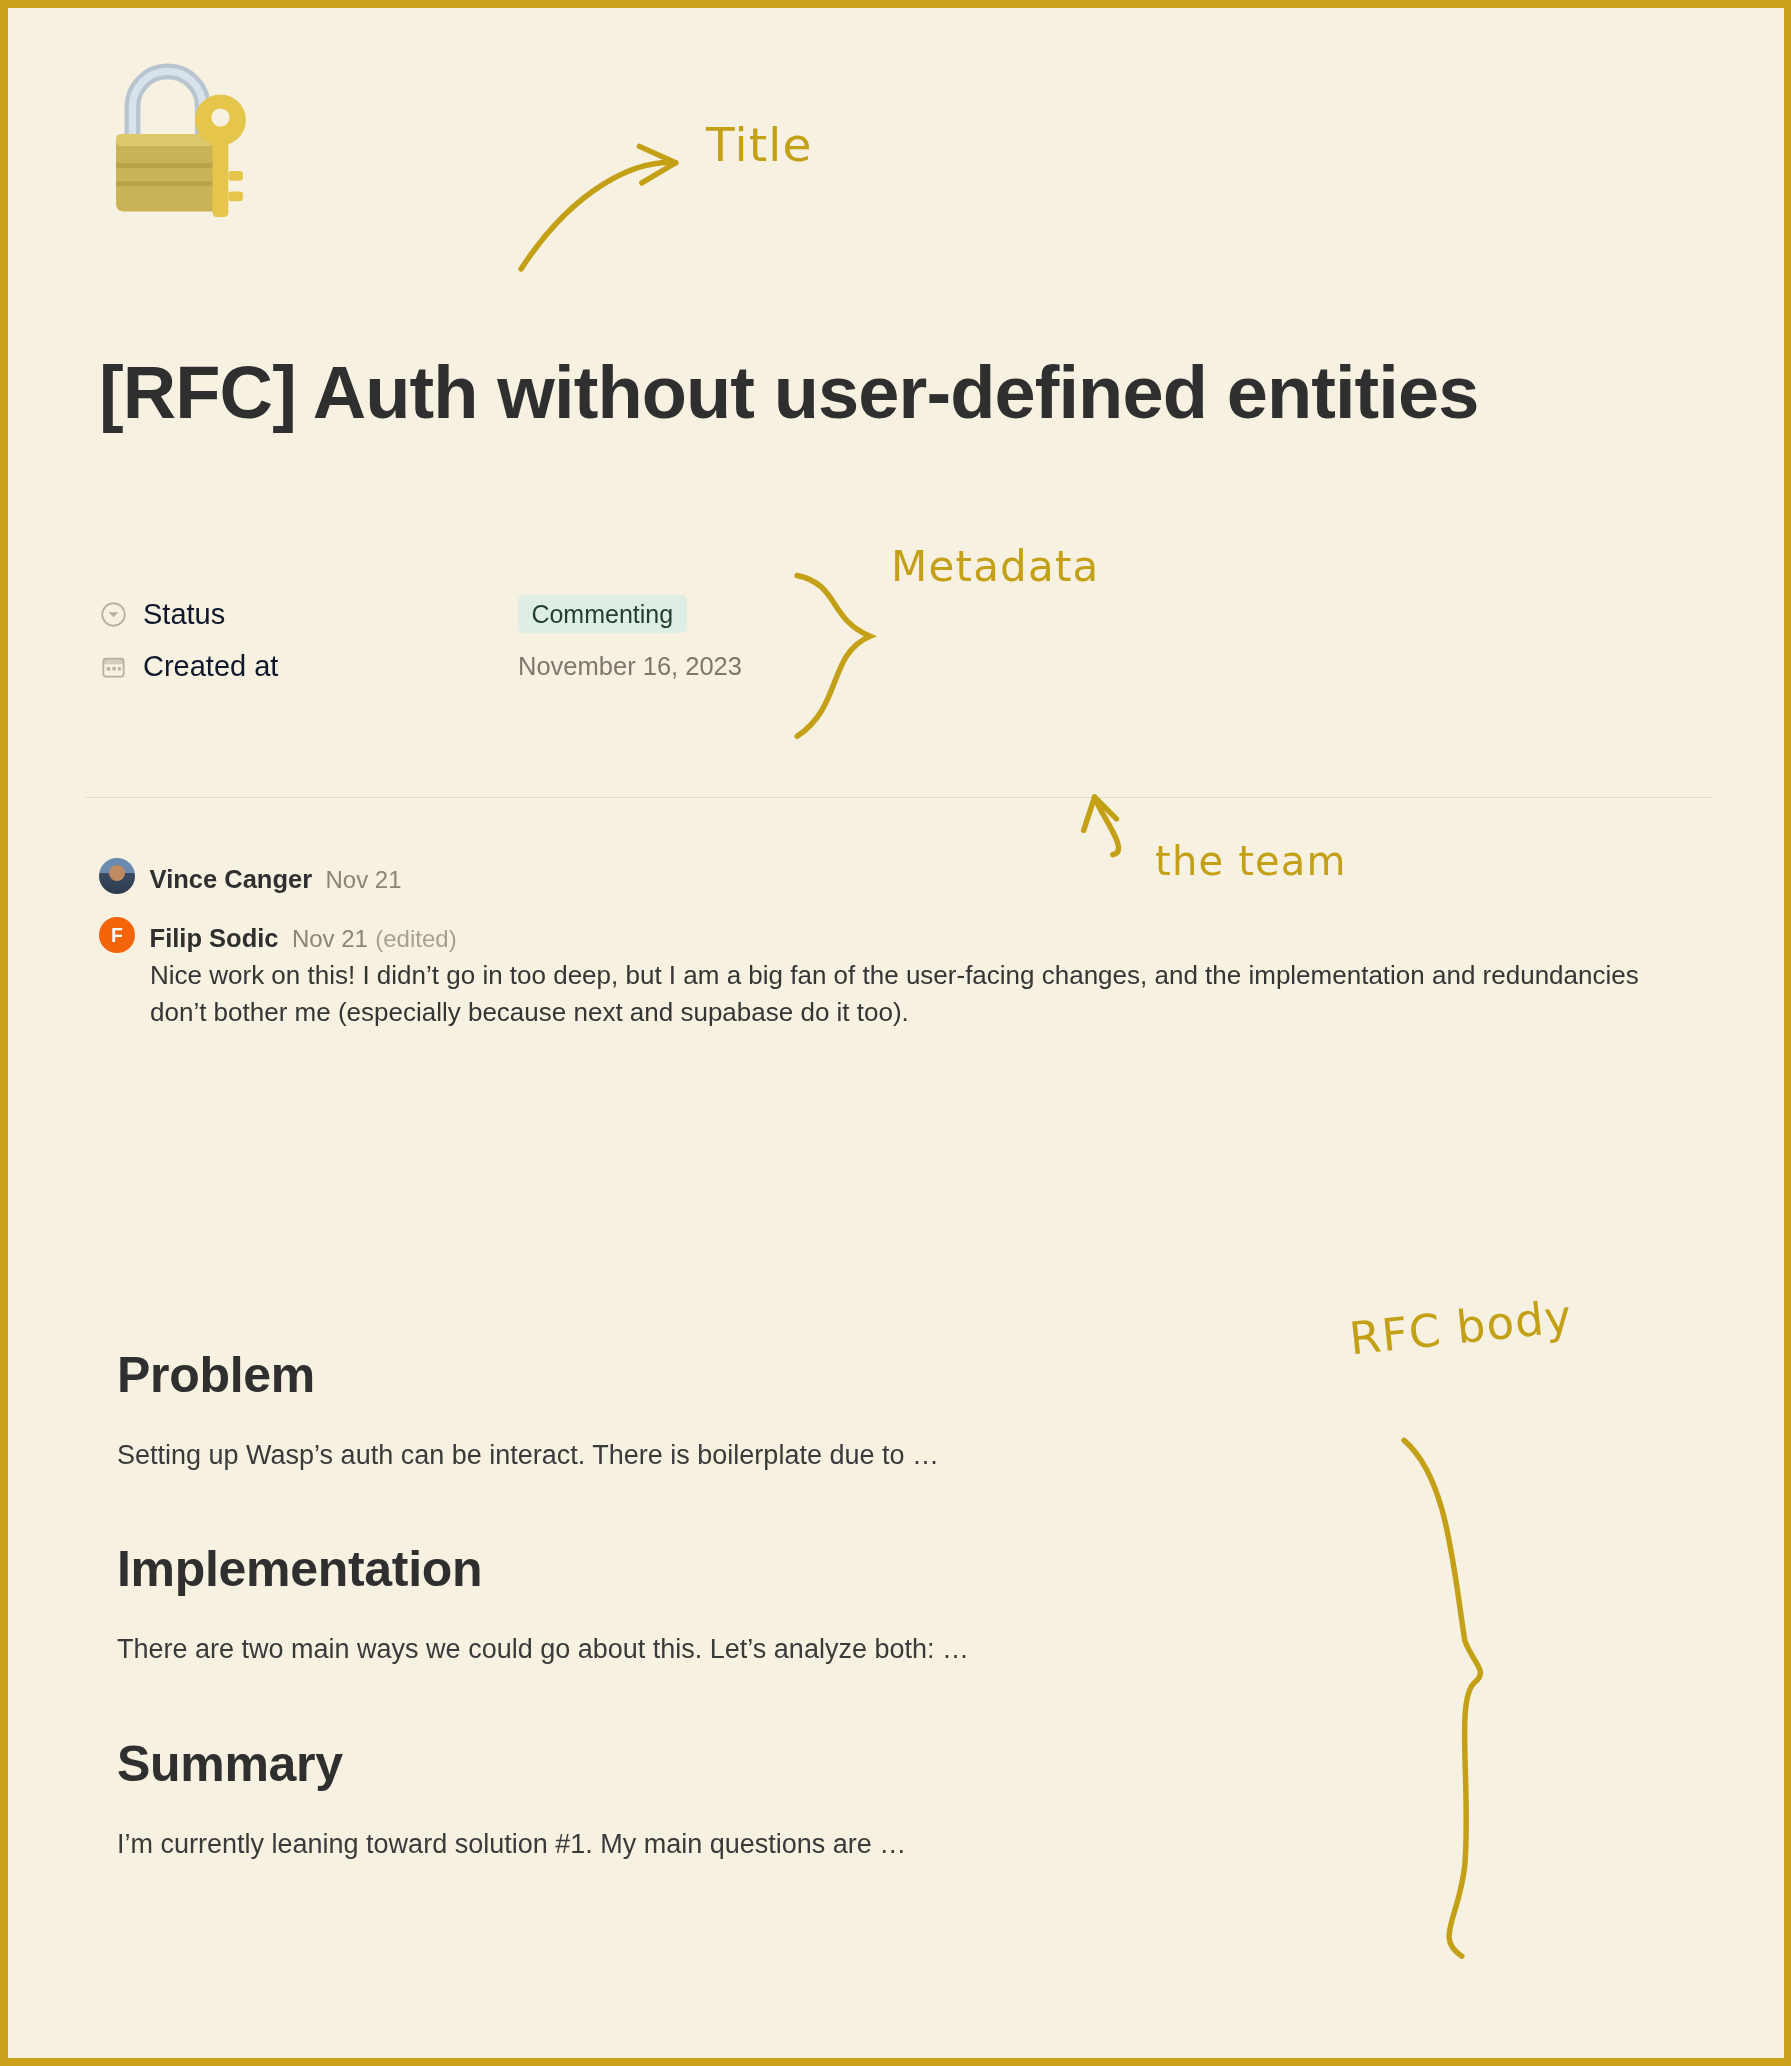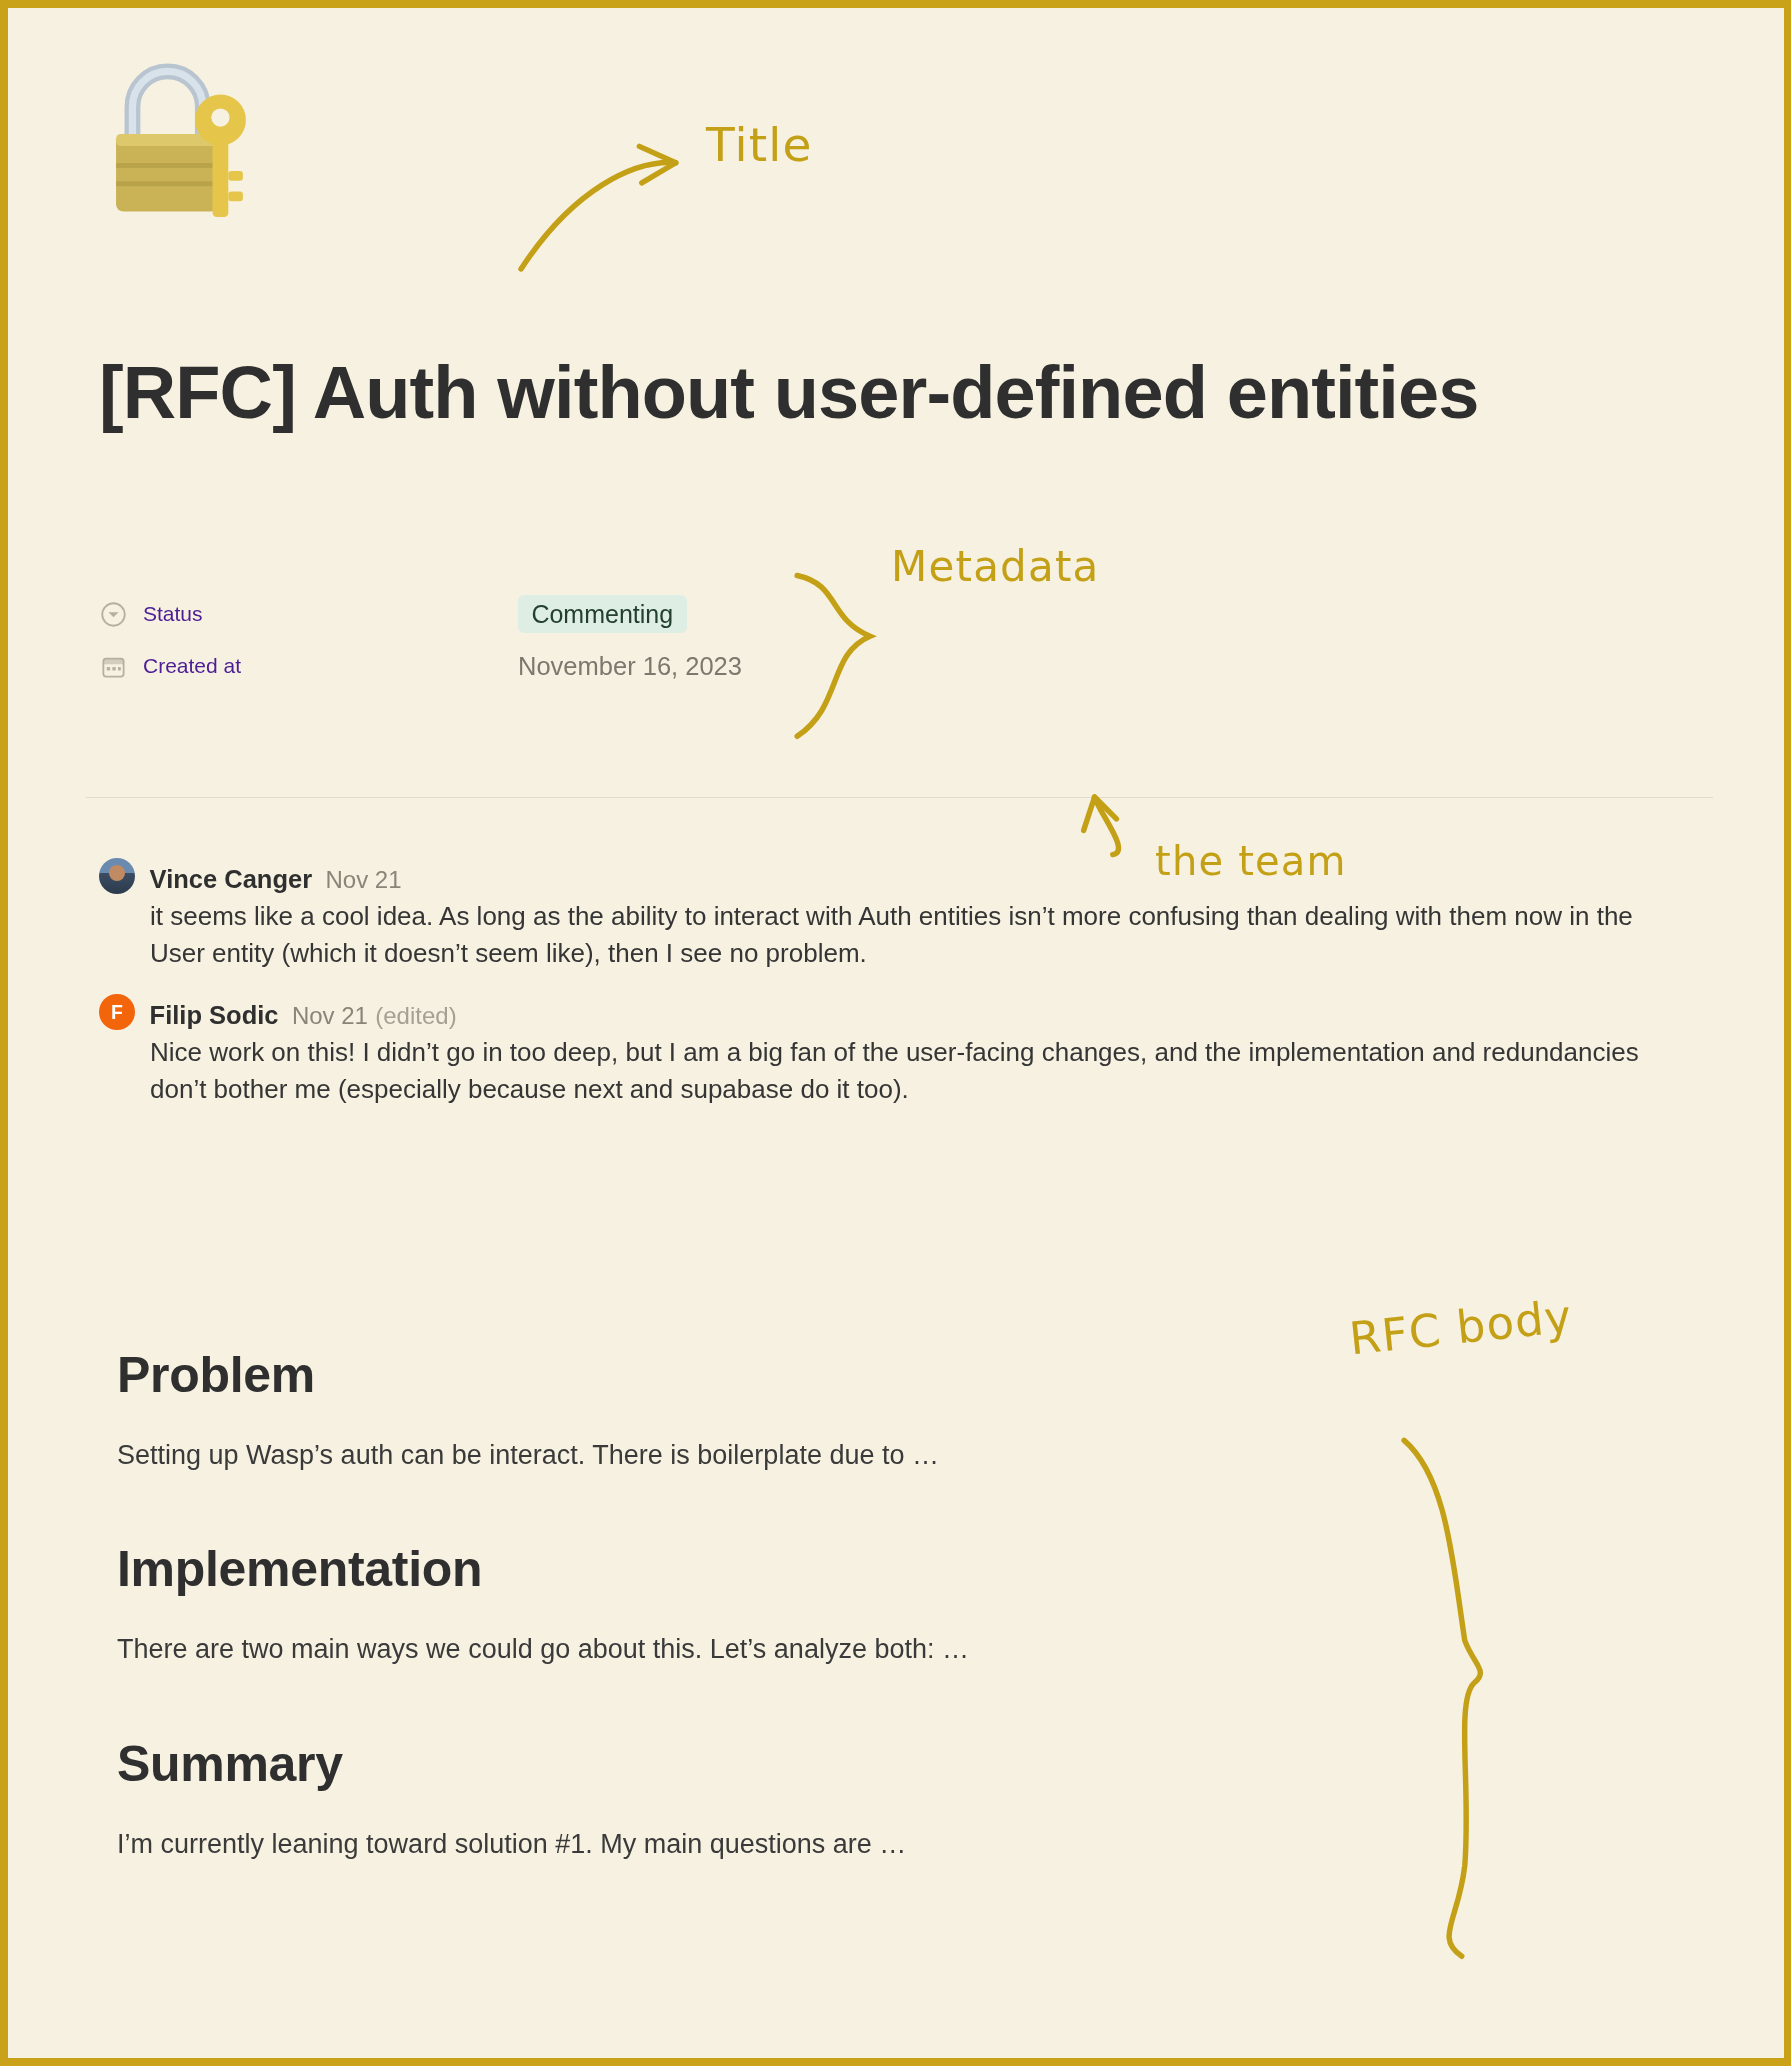--- a/index.html
+++ b/index.html
@@ -58,22 +58,22 @@
   }
   .meta-row {
     display: flex;
     align-items: center;
     height: 52px;
   }
   .meta-label {
     display: flex;
     align-items: center;
     width: 419px;
-    color: #4c1d95;
-    font-size: 21px;
+    color: #0f172a;
+    font-size: 29px;
   }
   .meta-label .ico {
     width: 28px;
     height: 28px;
     margin-right: 16px;
     display: inline-flex;
     align-items: center;
     justify-content: center;
     opacity: .6;
   }
@@ -275,21 +275,20 @@
     <div class="divider"></div>
 
     <div class="comments">
 
       <div class="comment">
         <div class="comment-head">
           <div class="avatar photo"></div>
           <span class="c-author">Vince Canger</span>
           <span class="c-date">Nov 21</span>
         </div>
-        <div class="c-body">it seems like a cool idea. As long as the ability to interact with Auth entities isn’t more confusing than dealing with them now in the User entity (which it doesn’t seem like), then I see no problem.</div>
       </div>
 
       <div class="comment">
         <div class="comment-head">
           <div class="avatar initial">F</div>
           <span class="c-author">Filip Sodic</span>
           <span class="c-date">Nov 21</span>
           <span class="c-edited">(edited)</span>
         </div>
         <div class="c-body">Nice work on this! I didn’t go in too deep, but I am a big fan of the user-facing changes, and the implementation and redundancies don’t bother me (especially because next and supabase do it too).</div>

